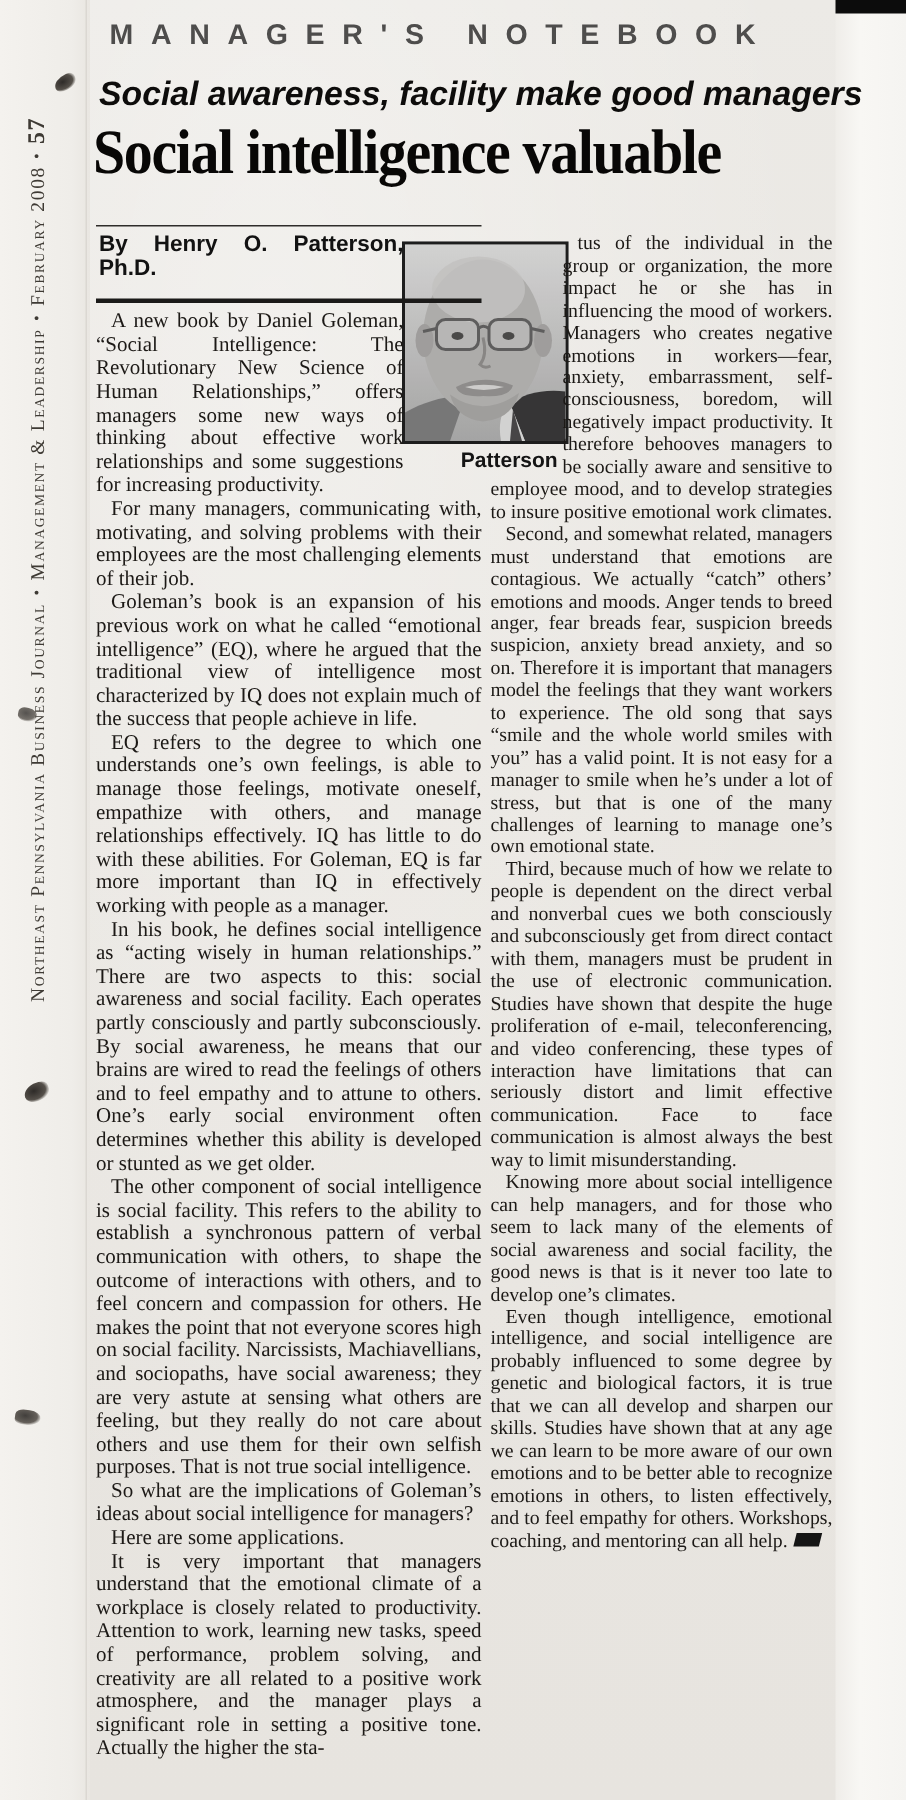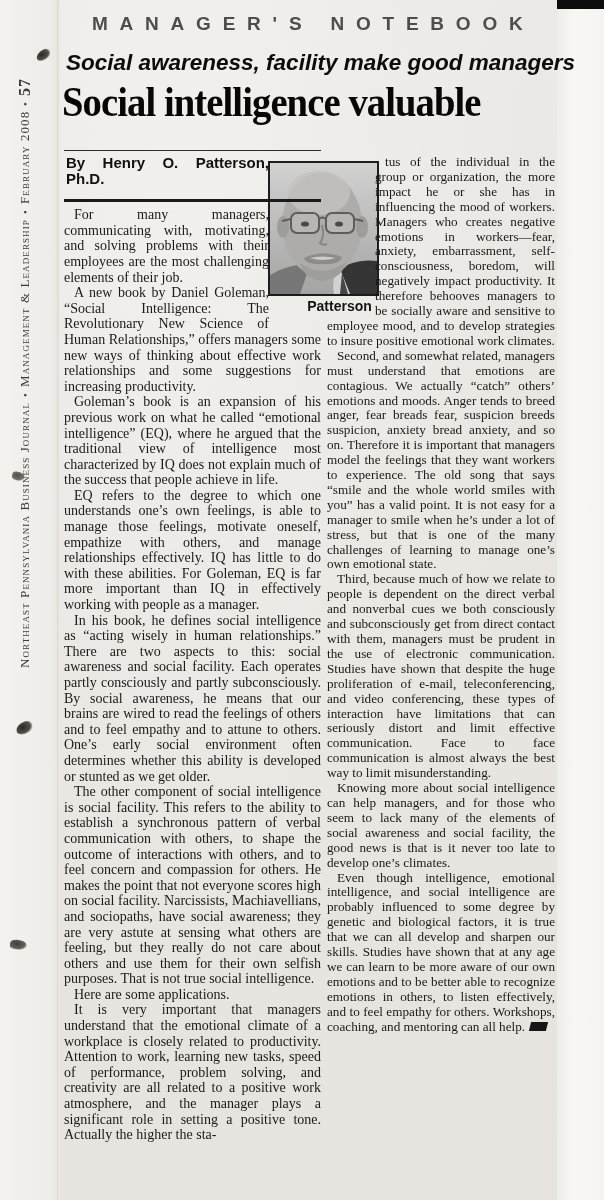--- a/index.html
+++ b/index.html
@@ -30,21 +30,21 @@
   .mh-page{font-weight:bold;font-size:16px;letter-spacing:1px;}
 
   .artifact{position:absolute;background:radial-gradient(ellipse at 40% 40%,#2e2b28 0%,#55504a 55%,rgba(85,80,74,0) 75%);}
   .a1{left:36px;top:50px;width:15px;height:10px;border-radius:70% 30% 60% 40%;transform:rotate(-24deg);}
   .a2{left:12px;top:472px;width:13px;height:9px;border-radius:40% 60% 55% 45%;transform:rotate(12deg);opacity:.8;}
   .a3{left:16px;top:722px;width:17px;height:12px;border-radius:65% 35% 55% 45%;transform:rotate(-18deg);}
   .a4{left:10px;top:940px;width:17px;height:10px;border-radius:45% 55% 65% 35%;transform:rotate(8deg);opacity:.9;}
 
   
   .kicker{
-    position:absolute;left:92px;top:13px;width:500px;
+    position:absolute;left:73px;top:13px;width:500px;
     font-family:"Liberation Sans","DejaVu Sans",sans-serif;
     font-weight:bold;font-size:19px;letter-spacing:0.62em;color:#4e4d4c;white-space:nowrap;
   }
   .deck{
     position:absolute;left:66px;top:50px;width:500px;
     font-family:"Liberation Sans","DejaVu Sans",sans-serif;
     font-weight:bold;font-style:italic;font-size:22.5px;color:#0d0c0b;white-space:nowrap;
   }
   .headline{
     position:absolute;left:62px;top:78px;margin:0;width:540px;
@@ -145,26 +145,27 @@
       <path d="M34,95 Q52,86 72,94 Q70,102 52,101 Q36,102 34,95 Z" fill="#958c80"></path>
       <path d="M40,95 Q52,92 66,95 Q52,99 40,95 Z" fill="#d6d0c5"></path>
       <path d="M30,100 Q52,116 76,99 Q72,116 52,118 Q34,116 30,100 Z" fill="#a89f92"></path>
     </svg>
   </figure>
   <div class="caption">Patterson</div>
 
   <div class="col col-left">
     <div class="gap-r"></div>
     <div class="byline">By Henry O. Patterson, Ph.D.</div>
+    <p>A new book by Daniel Goleman, “Social Intelligence: The Revolutionary New Science of Human Relationships,” offers managers some new ways of thinking about effective work relationships and some suggestions for increasing productivity.</p>
     <p>For many managers, communicating with, motivating, and solving problems with their employees are the most challenging elements of their job.</p>
-    <p>A new book by Daniel Goleman, “Social Intelligence: The Revolutionary New Science of Human Relationships,” offers managers some new ways of thinking about effective work relationships and some suggestions for increasing productivity.</p>
     <p>Goleman’s book is an expansion of his previous work on what he called “emotional intelligence” (EQ), where he argued that the traditional view of intelligence most characterized by IQ does not explain much of the success that people achieve in life.</p>
     <p>EQ refers to the degree to which one understands one’s own feelings, is able to manage those feelings, motivate oneself, empathize with others, and manage relationships effectively. IQ has little to do with these abilities. For Goleman, EQ is far more important than IQ in effectively working with people as a manager.</p>
     <p>In his book, he defines social intelligence as “acting wisely in human relationships.” There are two aspects to this: social awareness and social facility. Each operates partly consciously and partly subconsciously. By social awareness, he means that our brains are wired to read the feelings of others and to feel empathy and to attune to others. One’s early social environment often determines whether this ability is developed or stunted as we get older.</p>
     <p>The other component of social intelligence is social facility. This refers to the ability to establish a synchronous pattern of verbal communication with others, to shape the outcome of interactions with others, and to feel concern and compassion for others. He makes the point that not everyone scores high on social facility. Narcissists, Machiavellians, and sociopaths, have social awareness; they are very astute at sensing what others are feeling, but they really do not care about others and use them for their own selfish purposes. That is not true social intelligence.</p>
+    <p>So what are the implications of Goleman’s ideas about social intelligence for managers?</p>
     <p>Here are some applications.</p>
     <p>It is very important that managers understand that the emotional climate of a workplace is closely related to productivity. Attention to work, learning new tasks, speed of performance, problem solving, and creativity are all related to a positive work atmosphere, and the manager plays a significant role in setting a positive tone. Actually the higher the sta-</p>
   </div>
 
   <div class="col col-right">
     <div class="gap-l"></div>
     <p>tus of the individual in the group or organization, the more impact he or she has in influencing the mood of workers. Managers who creates negative emotions in workers—fear, anxiety, embarrassment, self-consciousness, boredom, will negatively impact productivity. It therefore behooves managers to be socially aware and sensitive to employee mood, and to develop strategies to insure positive emotional work climates.</p>
     <p>Second, and somewhat related, managers must understand that emotions are contagious. We actually “catch” others’ emotions and moods. Anger tends to breed anger, fear breads fear, suspicion breeds suspicion, anxiety bread anxiety, and so on. Therefore it is important that managers model the feelings that they want workers to experience. The old song that says “smile and the whole world smiles with you” has a valid point. It is not easy for a manager to smile when he’s under a lot of stress, but that is one of the many challenges of learning to manage one’s own emotional state.</p>
     <p>Third, because much of how we relate to people is dependent on the direct verbal and nonverbal cues we both consciously and subconsciously get from direct contact with them, managers must be prudent in the use of electronic communication. Studies have shown that despite the huge proliferation of e-mail, teleconferencing, and video conferencing, these types of interaction have limitations that can seriously distort and limit effective communication. Face to face communication is almost always the best way to limit misunderstanding.</p>
     <p>Knowing more about social intelligence can help managers, and for those who seem to lack many of the elements of social awareness and social facility, the good news is that is it never too late to develop one’s climates.</p>

